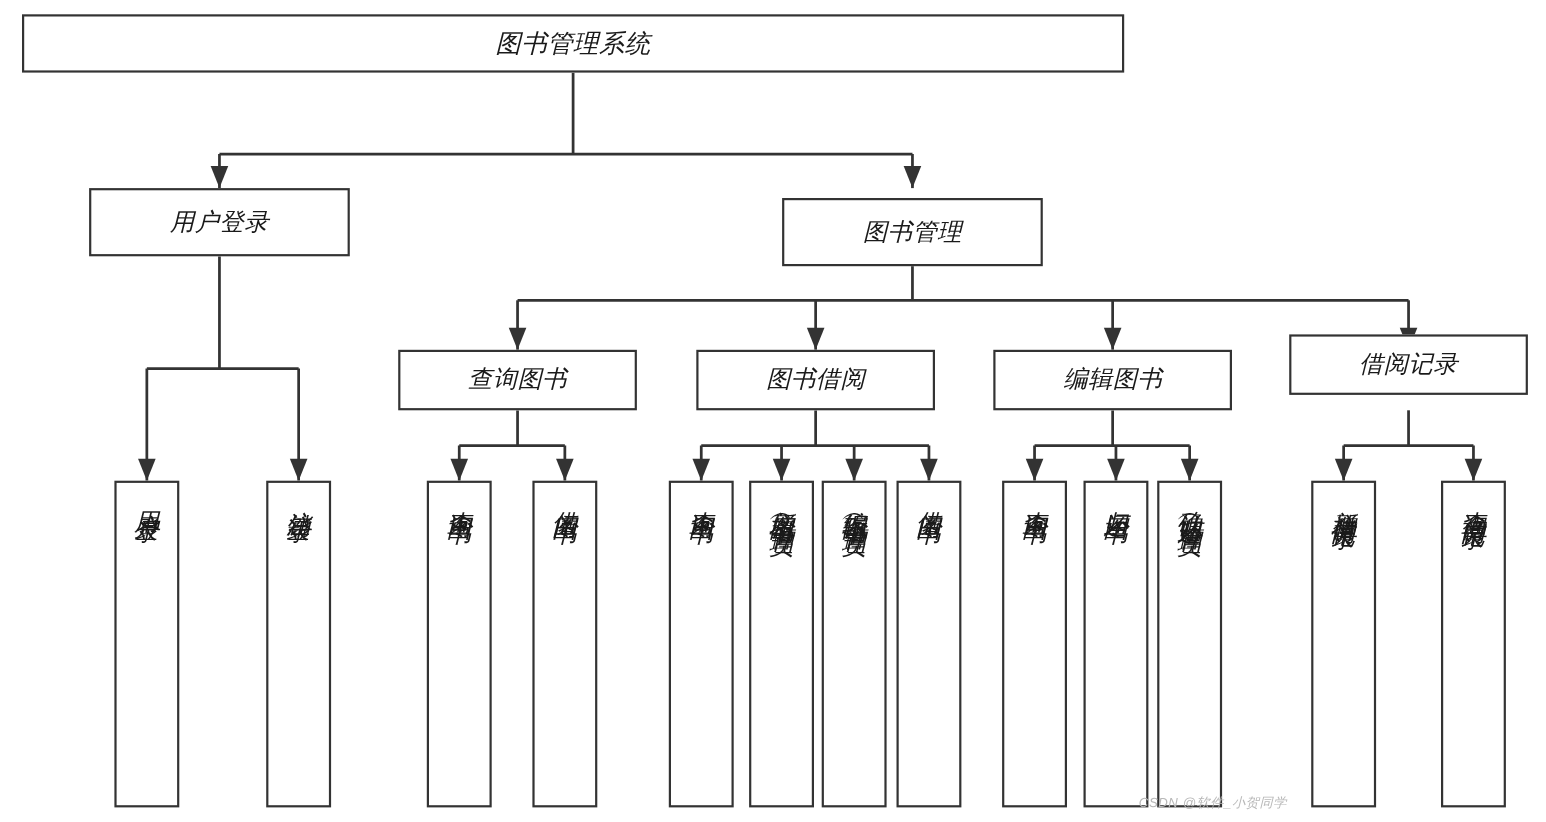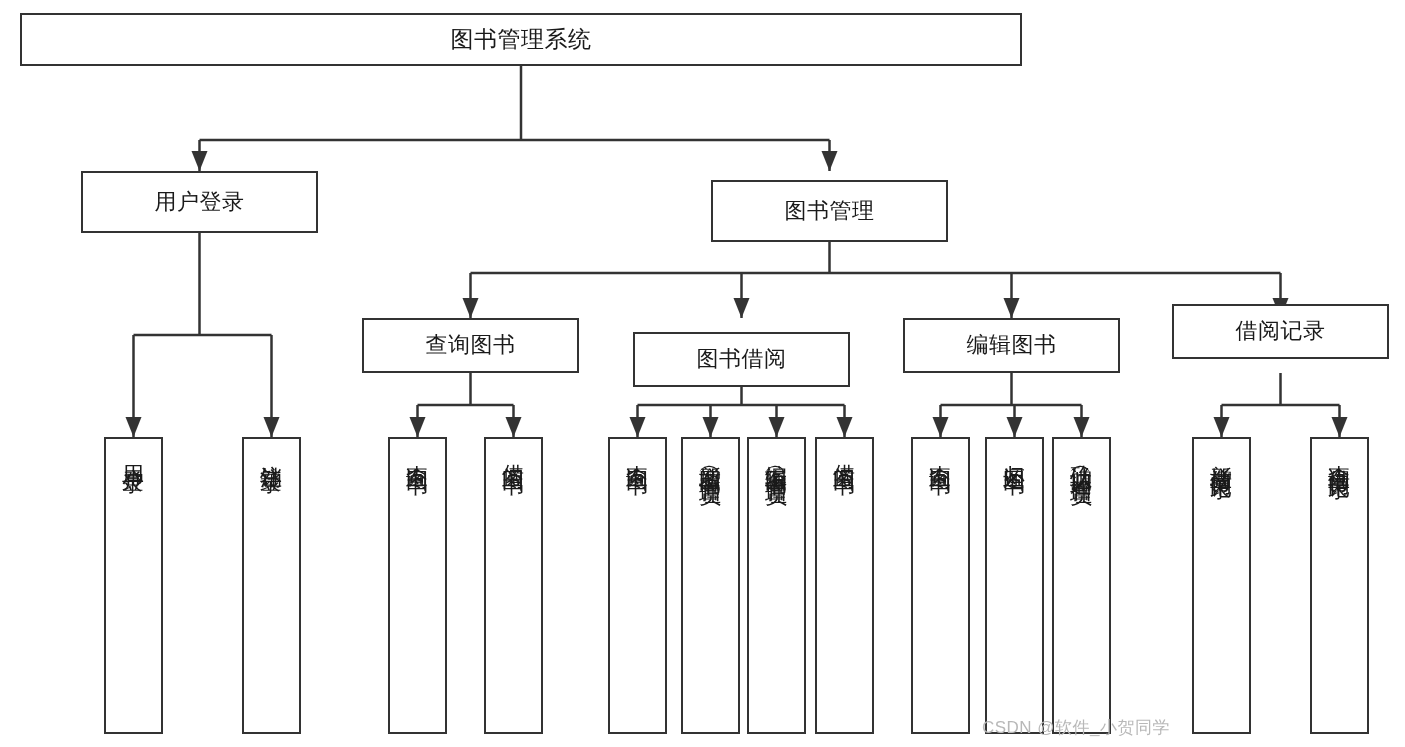--- a/index.html
+++ b/index.html
@@ -13,20 +13,21 @@
     position: relative;
     font-family: "Liberation Sans", "DejaVu Sans", sans-serif;
     overflow: hidden;
   }
   #diagram-root {
     position: absolute;
     left: 0;
     top: 0;
     width: 1182px;
     height: 747px;
+    font-style: italic;
   }
   .node-box {
     position: absolute;
     box-sizing: border-box;
     background: #ffffff;
     border: 2px solid #333333;
     display: flex;
     align-items: center;
     justify-content: center;
   }
@@ -57,21 +58,21 @@
     left: 0;
     top: 0;
     width: 1405px;
     height: 747px;
     pointer-events: none;
   }
   #watermark {
     position: absolute;
     right: 12px;
     bottom: 8px;
-    font-size: 17px;
+    font-size: 12px;
     color: #b8b8b8;
     white-space: nowrap;
     letter-spacing: 0.5px;
   }
 </style>
 </head>
 <body>
 
 <div id="diagram-root">
   <svg id="connectors" viewBox="0 0 1405 747" xmlns="http://www.w3.org/2000/svg">
@@ -134,21 +135,21 @@
       </div>
       <div class="node-box branch" style="left: 81px; top: 171px; width: 237px; height: 62px;">
         <span class="node-label-h">用户登录</span>
       </div>
       <div class="node-box branch" style="left: 711px; top: 180px; width: 237px; height: 62px;">
         <span class="node-label-h">图书管理</span>
       </div>
       <div class="node-box branch" style="left: 362px; top: 318px; width: 217px; height: 55px;">
         <span class="node-label-h">查询图书</span>
       </div>
-      <div class="node-box branch" style="left: 633px; top: 332px; width: 217px; height: 55px;">
+      <div class="node-box branch" style="left: 633px; top: 318px; width: 217px; height: 55px;">
         <span class="node-label-h">图书借阅</span>
       </div>
       <div class="node-box branch" style="left: 903px; top: 318px; width: 217px; height: 55px;">
         <span class="node-label-h">编辑图书</span>
       </div>
       <div class="node-box branch" style="left: 1172px; top: 304px; width: 217px; height: 55px;">
         <span class="node-label-h">借阅记录</span>
       </div>
       <div class="node-box leaf" style="left: 104px; top: 437px; width: 59px; height: 297px;">
         <span class="node-label-v">用户登录</span>

